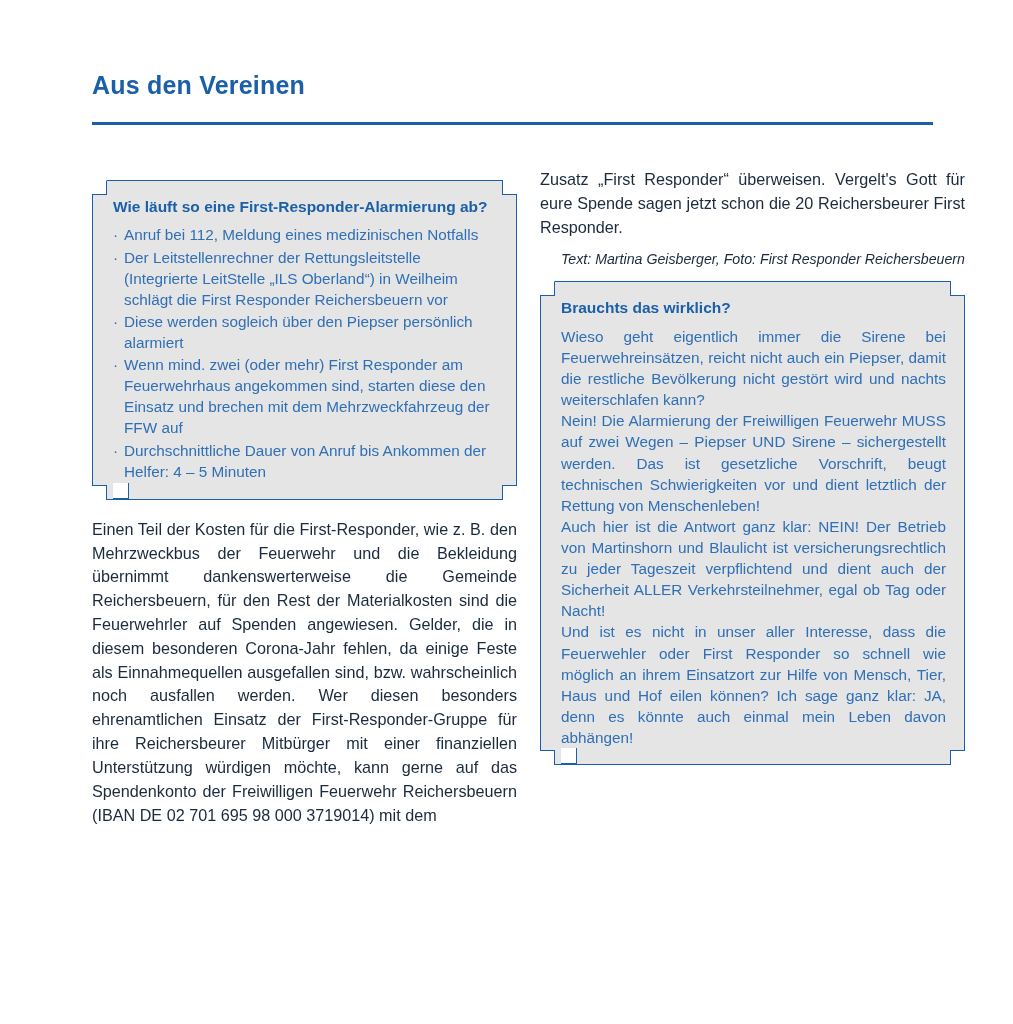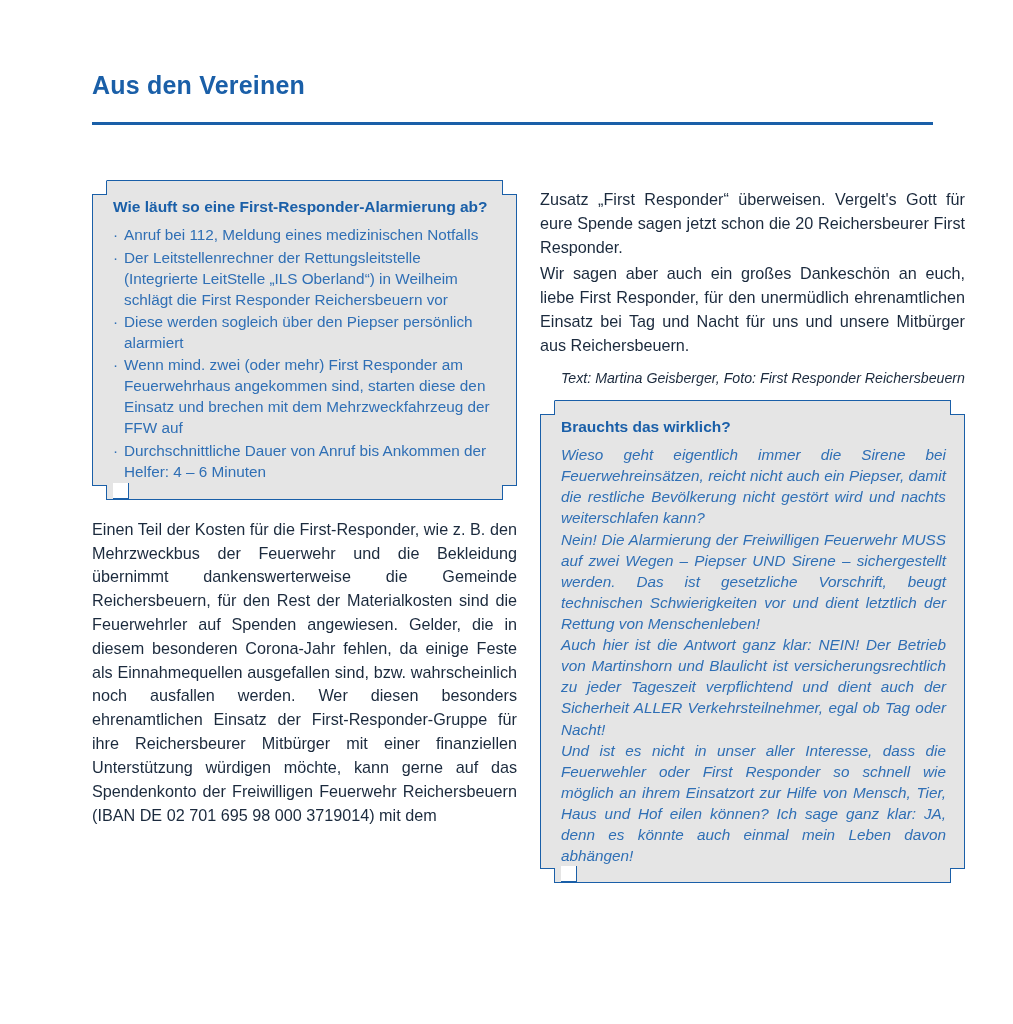--- a/index.html
+++ b/index.html
@@ -49,21 +49,21 @@
   
   .col-left {
     position: absolute;
     left: 92px;
     top: 180px;
     width: 425px;
   }
   .col-right {
     position: absolute;
     left: 540px;
-    top: 188px;
+    top: 168px;
     width: 425px;
   }
 
   
   .infobox {
     position: relative;
     box-sizing: border-box;
     background: #e5e5e5;
     border: 1.5px solid #1a5fa8;
     padding: 16px 18px 16px 20px;
@@ -124,21 +124,20 @@
     position: absolute;
     left: 0;
     top: 0;
   }
   .infobox-para {
     font-size: 15.3px;
     line-height: 1.38;
     color: #2f6fb5;
     margin: 0;
     text-align: justify;
-    font-style: italic;
   }
 
   
   .body-para {
     font-size: 16.2px;
     line-height: 1.47;
     color: #1b2a3d;
     text-align: justify;
     margin: 0 0 3px 0;
     -webkit-hyphens: auto;
@@ -171,32 +170,31 @@
       <span class="notch tr"></span>
       <span class="notch bl"></span>
       <span class="notch br"></span>
 
       <p class="infobox-title">Wie läuft so eine First-Responder-Alarmierung ab?</p>
       <ul class="infobox-list">
         <li><span class="bullet">·</span><span>Anruf bei 112, Meldung eines medizinischen Notfalls</span></li>
         <li><span class="bullet">·</span><span>Der Leitstellenrechner der Rettungsleitstelle (Integrierte LeitStelle „ILS Oberland“) in Weilheim schlägt die First Responder Reichersbeuern vor</span></li>
         <li><span class="bullet">·</span><span>Diese werden sogleich über den Piepser persönlich alarmiert</span></li>
         <li><span class="bullet">·</span><span>Wenn mind. zwei (oder mehr) First Responder am Feuerwehrhaus angekommen sind, starten diese den Einsatz und brechen mit dem Mehrzweckfahrzeug der FFW auf</span></li>
-        <li><span class="bullet">·</span><span>Durchschnittliche Dauer von Anruf bis Ankommen der Helfer: 4 – 6 Minuten</span></li>
+        <li><span class="bullet">·</span><span>Durchschnittliche Dauer von Anruf bis Ankommen der Helfer: 4 – 5 Minuten</span></li>
       </ul>
     </div>
 
     <div class="spacer-18"></div>
 
     <p class="body-para">Einen Teil der Kosten für die First-Responder, wie z. B. den Mehrzweckbus der Feuerwehr und die Bekleidung übernimmt dankenswerterweise die Gemeinde Reichersbeuern, für den Rest der Materialkosten sind die Feuerwehrler auf Spenden angewiesen. Gelder, die in diesem besonderen Corona-Jahr fehlen, da einige Feste als Einnahmequellen ausgefallen sind, bzw. wahrscheinlich noch ausfallen werden. Wer diesen besonders ehrenamtlichen Einsatz der First-Responder-Gruppe für ihre Reichersbeurer Mitbürger mit einer finanziellen Unterstützung würdigen möchte, kann gerne auf das Spendenkonto der Freiwilligen Feuerwehr Reichersbeuern (IBAN DE 02 701 695 98 000 3719014) mit dem</p>
   </div>
 
   <div class="col-right">
     <p class="body-para">Zusatz „First Responder“ überweisen. Vergelt's Gott für eure Spende sagen jetzt schon die 20 Reichersbeurer First Responder.</p>
-    <p class="body-para">Wir sagen aber auch ein großes Dankeschön an euch, liebe First Responder, für den unermüdlich ehrenamtlichen Einsatz bei Tag und Nacht für uns und unsere Mitbürger aus Reichersbeuern.</p>
     <p class="credit">Text: Martina Geisberger, Foto: First Responder Reichersbeuern</p>
 
     <div class="spacer-14"></div>
 
     <div class="infobox">
       <span class="notch tl"></span>
       <span class="notch tr"></span>
       <span class="notch bl"></span>
       <span class="notch br"></span>
 

